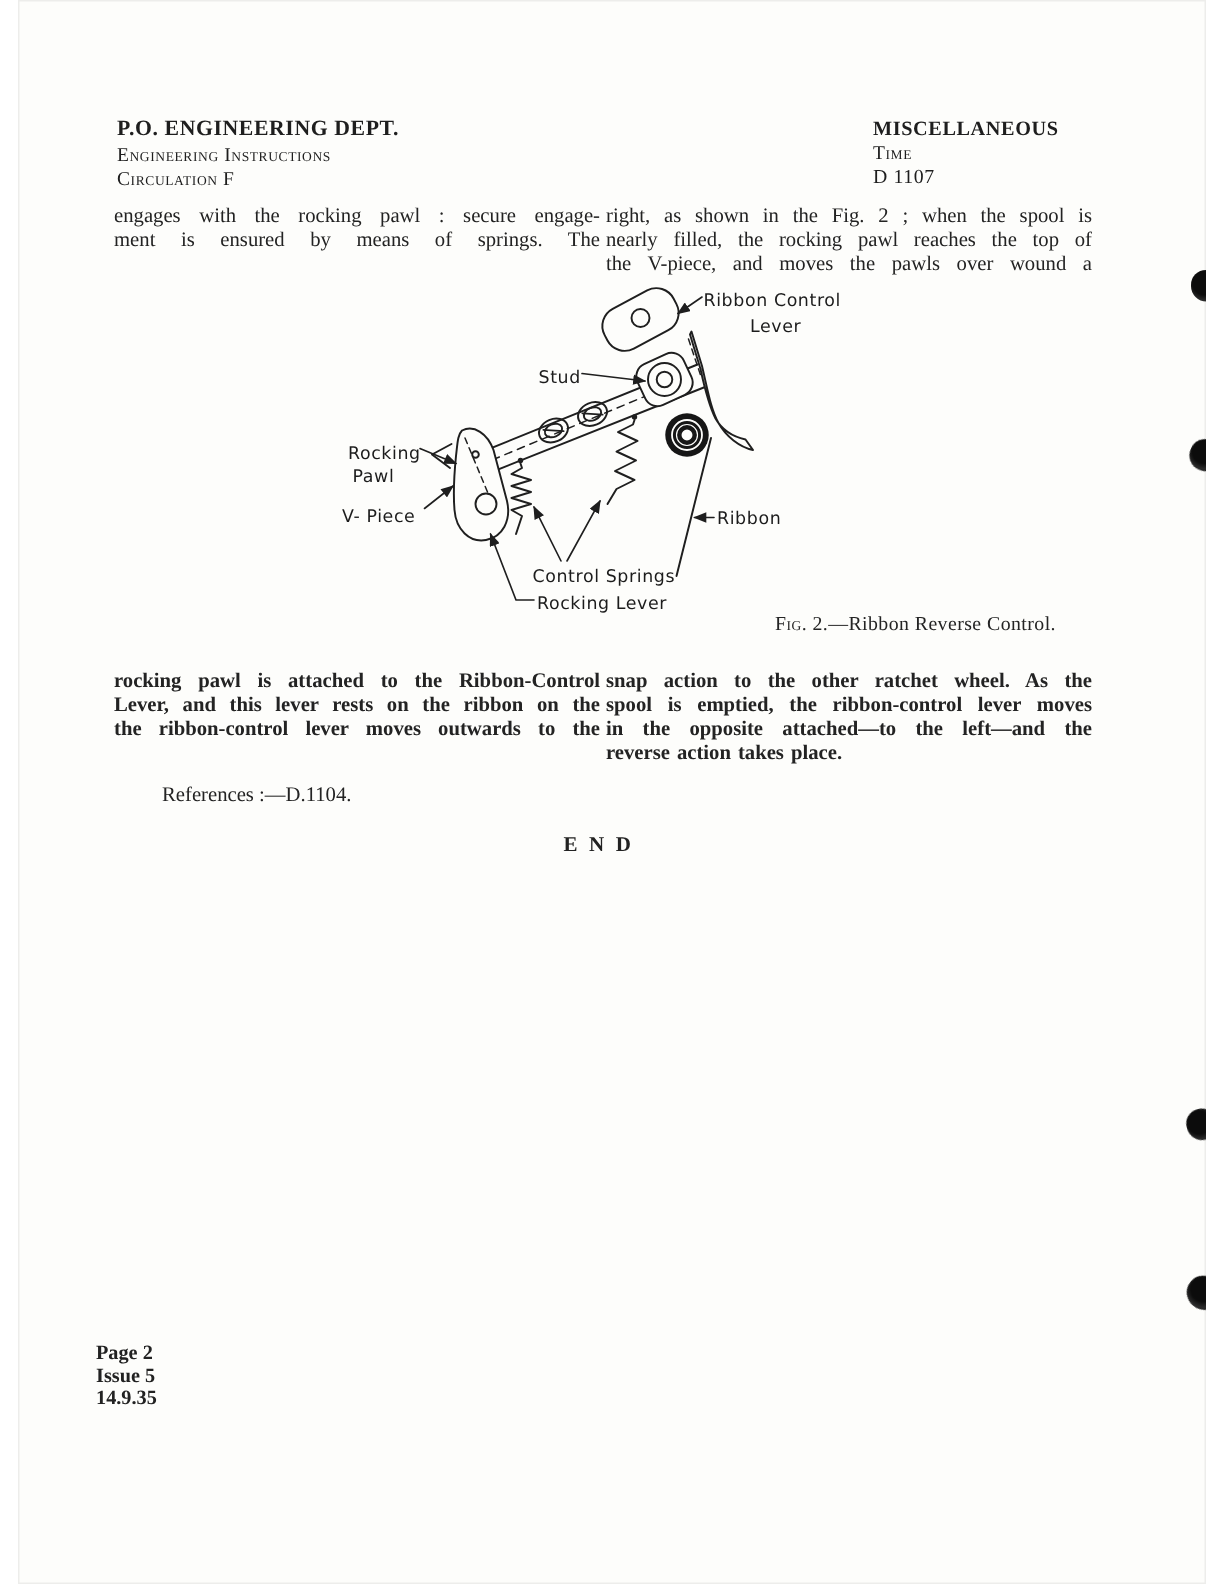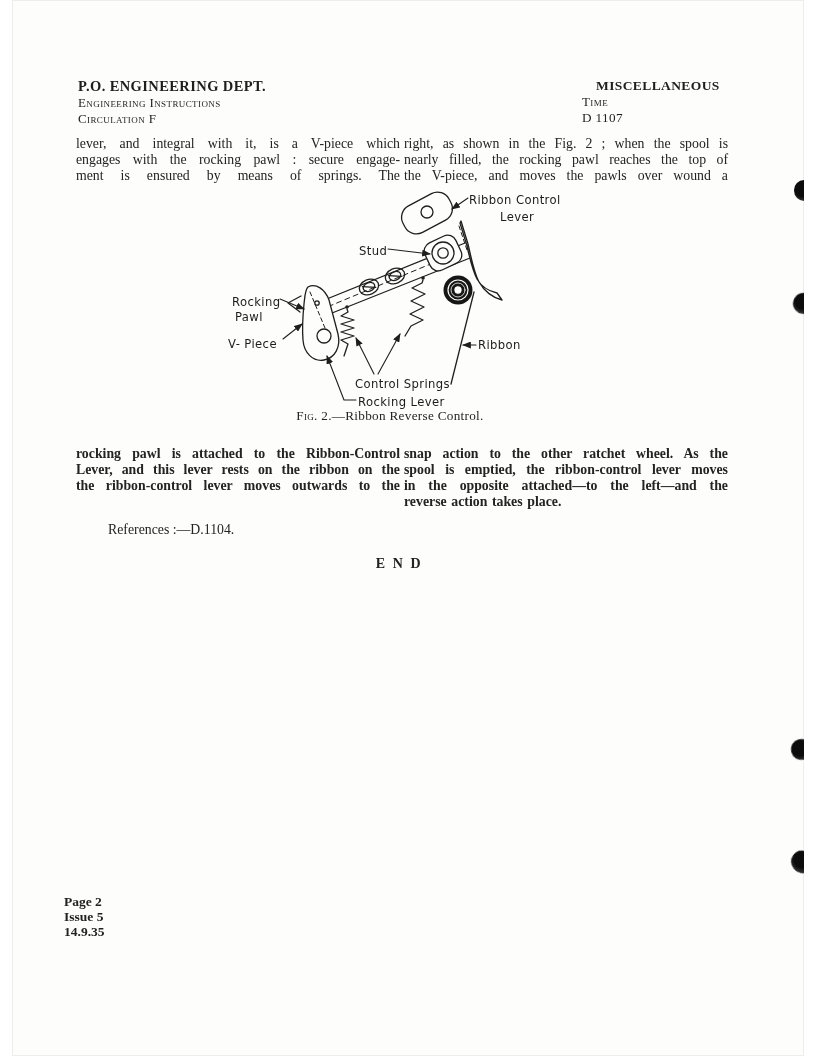--- a/index.html
+++ b/index.html
@@ -45,28 +45,27 @@
 
 <div class="page">
 
   <div class="abs hdr" style="left:66px;top:78px;">
     <div class="l1">P.O. ENGINEERING DEPT.</div>
     <div class="l2">Engineering Instructions</div>
     <div class="l3">Circulation F</div>
   </div>
 
   <div class="abs hdr" style="left:570px;top:77px;">
-    <div class="l1" style="font-size:13.5px;margin-left:14px;">MISCELLANEOUS</div>
+    <div class="l1" style="font-size:13.5px;">MISCELLANEOUS</div>
     <div class="l2">Time</div>
     <div class="l3" style="font-variant:normal;font-size:13.2px;">D 1107</div>
   </div>
 
   <div class="abs cols" style="top:136px;">
     <div class="col">
-      <div class="ln just">lever, and integral with it, is a V-piece which</div>
       <div class="ln just">engages with the rocking pawl : secure engage-</div>
       <div class="ln just">ment is ensured by means of springs. The</div>
     </div>
     <div class="col">
       <div class="ln just">right, as shown in the Fig. 2 ; when the spool is</div>
       <div class="ln just">nearly filled, the rocking pawl reaches the top of</div>
       <div class="ln just">the V-piece, and moves the pawls over wound a</div>
     </div>
   </div>
 
@@ -149,21 +148,21 @@
       <text class="figlabel" x="137" y="67">Stud</text>
       <text class="figlabel" x="10" y="118">Rocking</text>
       <text class="figlabel" x="13" y="133">Pawl</text>
       <text class="figlabel" x="6" y="160">V- Piece</text>
       <text class="figlabel" x="133" y="200">Control Springs</text>
       <text class="figlabel" x="136" y="218">Rocking Lever</text>
       <text class="figlabel" x="256" y="161">Ribbon</text>
     </svg>
   </div>
 
-  <div class="abs caption" style="left:64px;top:408px;width:628px;">
+  <div class="abs caption" style="left:64px;top:408px;width:628px;text-align:right;">
     <span class="sc">Fig. 2.</span><span>—Ribbon Reverse Control.</span>
   </div>
 
   <div class="abs cols" style="top:446px;font-weight:bold;">
     <div class="col">
       <div class="ln just">rocking pawl is attached to the Ribbon-Control</div>
       <div class="ln just">Lever, and this lever rests on the ribbon on the</div>
       <div class="ln just">the ribbon-control lever moves outwards to the</div>
     </div>
     <div class="col">

